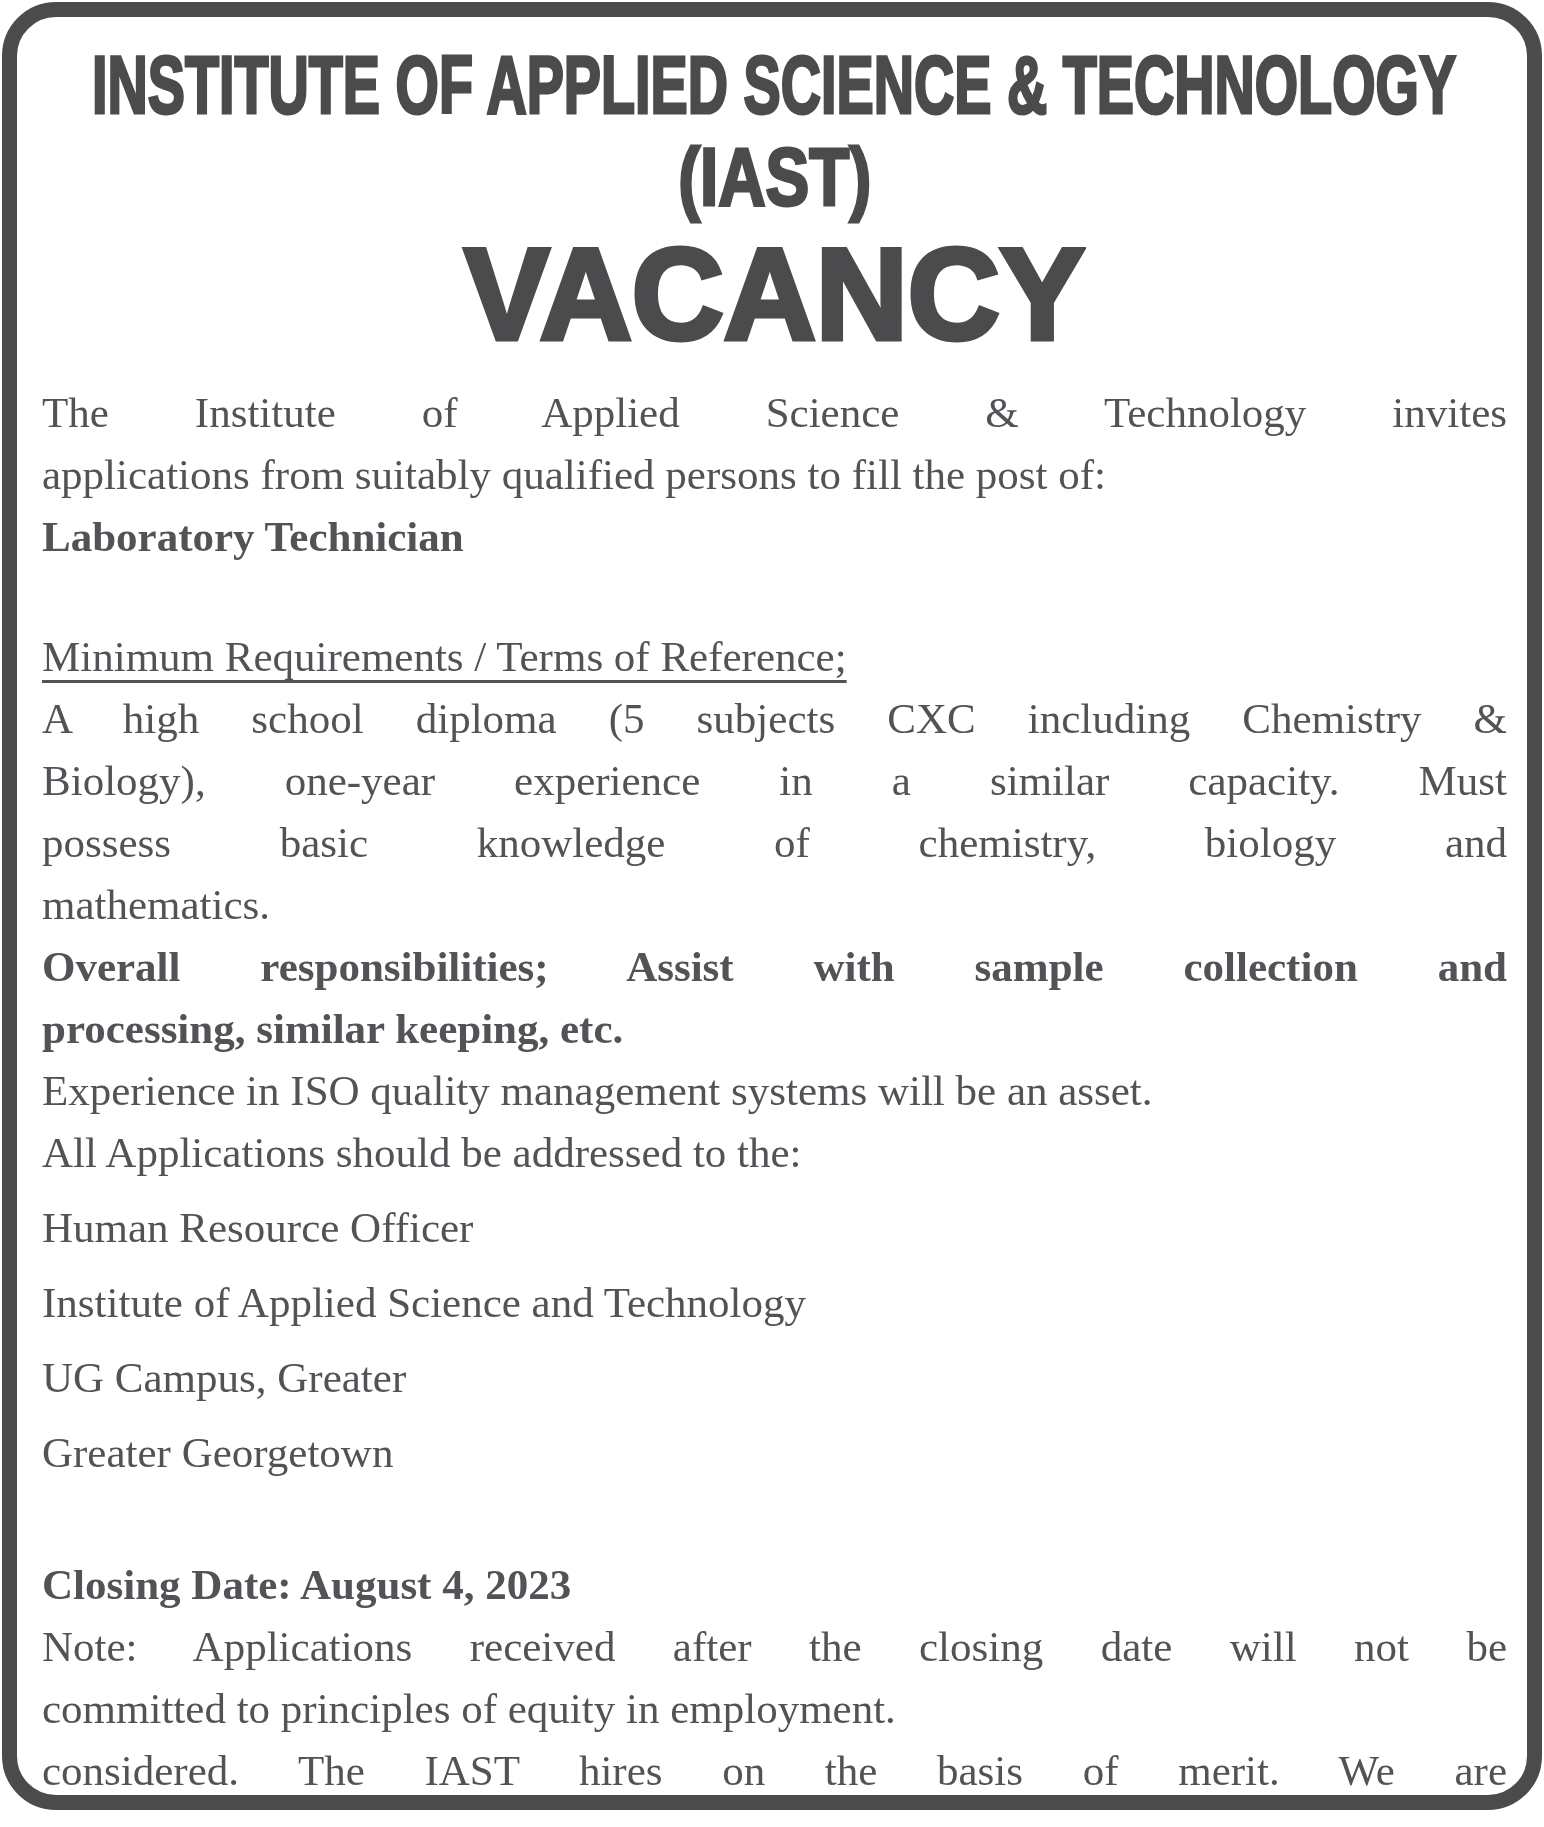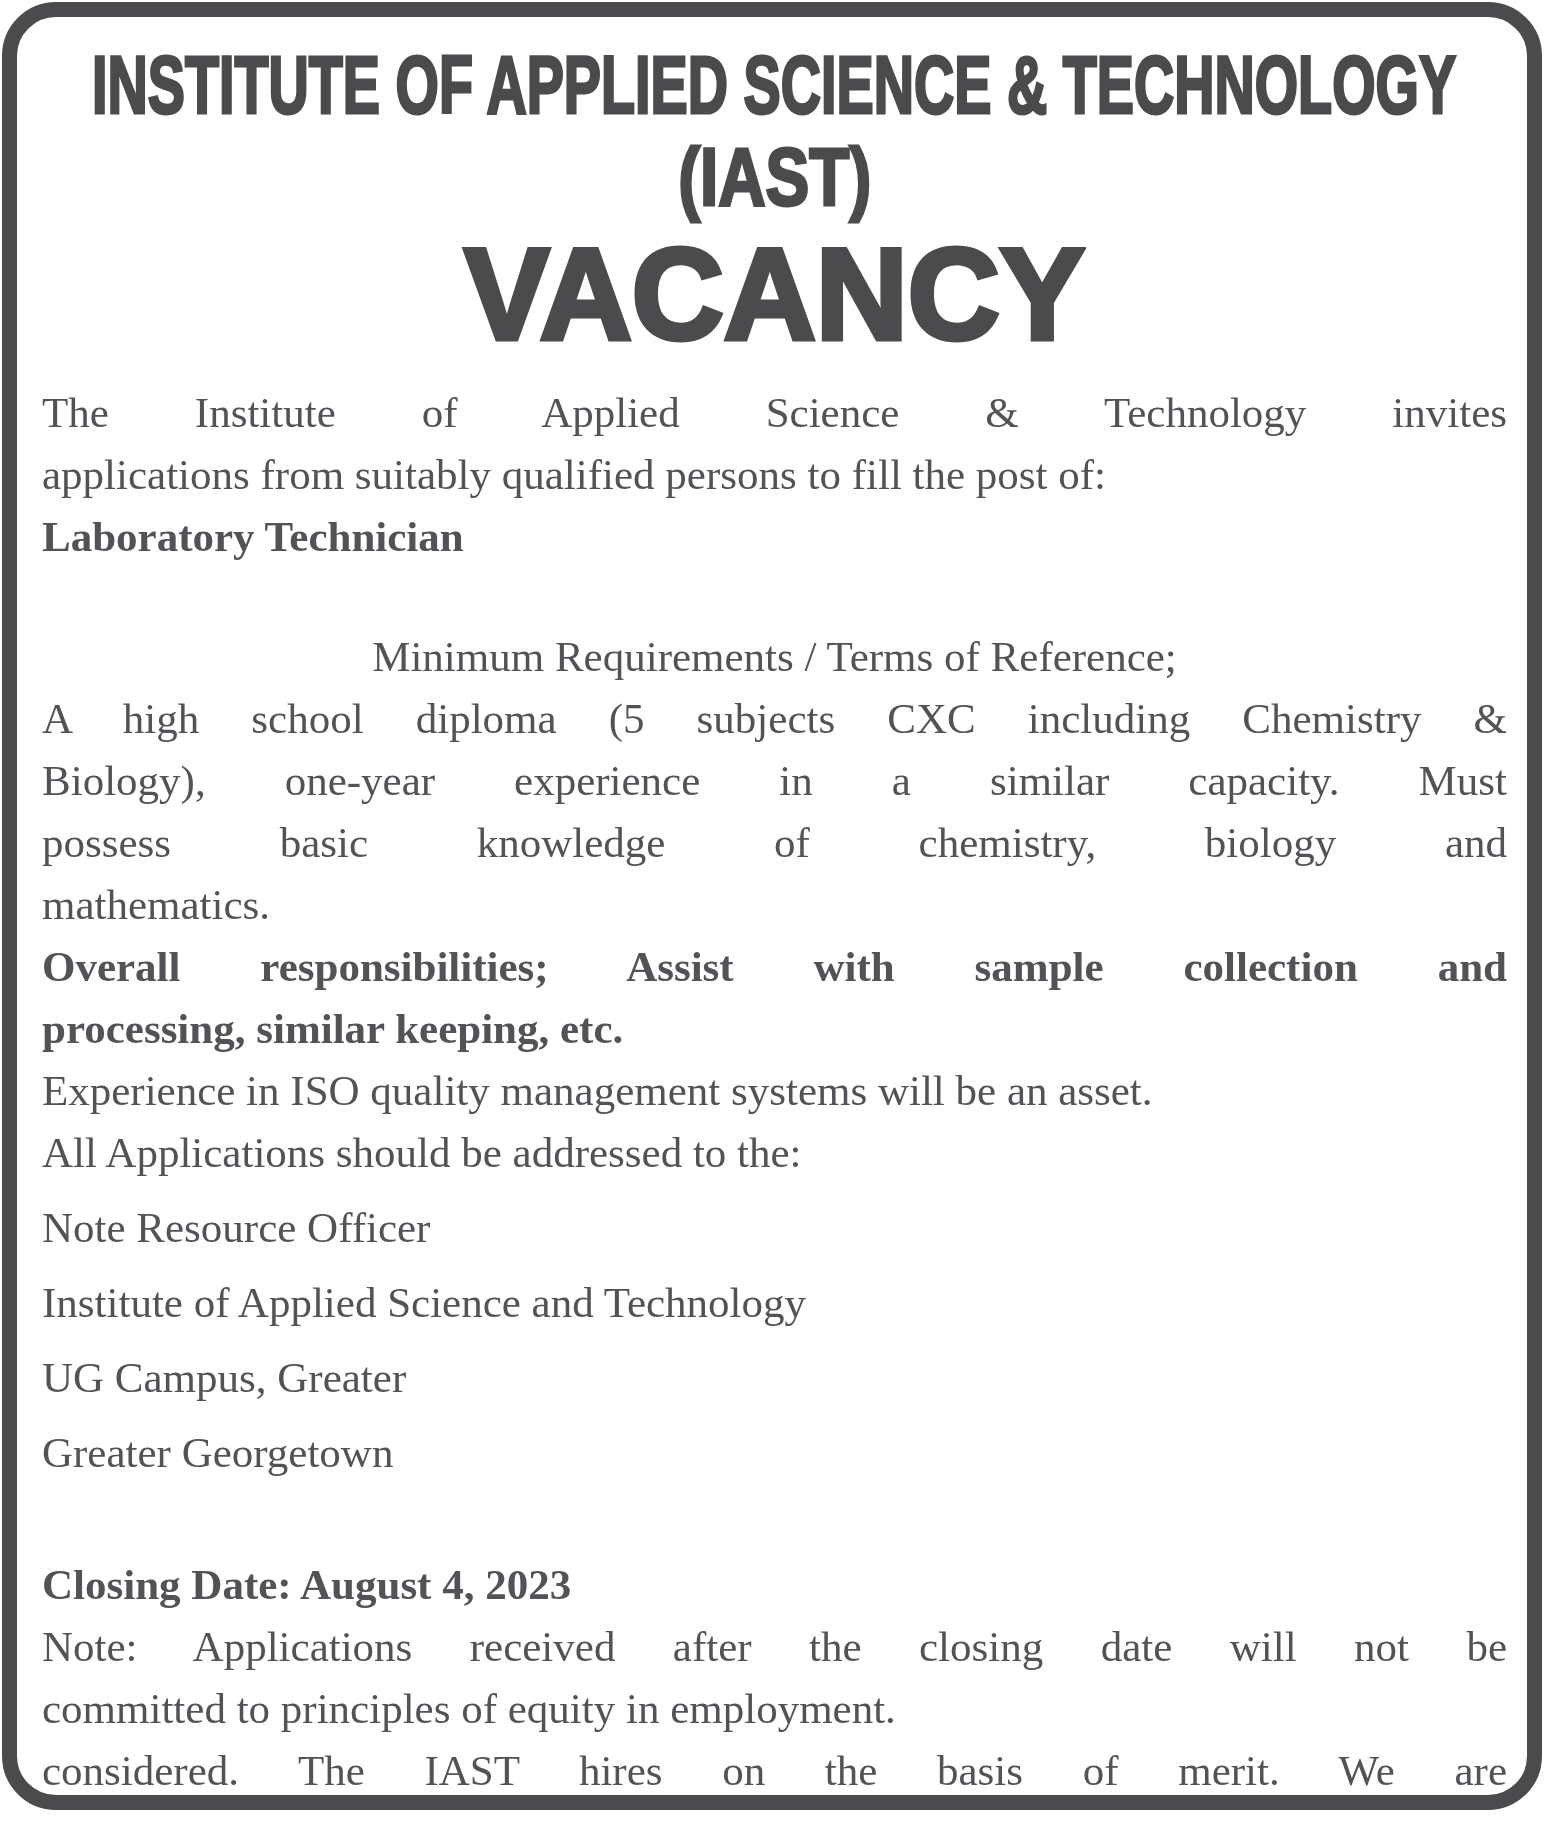--- a/index.html
+++ b/index.html
@@ -61,23 +61,23 @@
   
   #ad-body { margin-top: 20px; }
   .block {
     font-size: 43px;
     line-height: 62px;
     color: var(--body-color);
   }
   .block.bold .line { font-weight: 700; }
   .block.addr { margin-top: 13px; }
   .block.underlined .line {
+    text-decoration: underline;
     text-decoration-thickness: 3px;
     text-underline-offset: 9px;
-    text-align: center;
   }
   .line { text-align: left; }
   .line.j {
     text-align: justify;
     text-align-last: justify;
   }
   .spacer { width: 100%; }
 </style>
 </head>
 <body>
@@ -119,21 +119,21 @@
           <div class="line j">Overall responsibilities; Assist with sample collection and</div>
           <div class="line">processing, similar keeping, etc.</div>
         </div>
         <div class="block">
           <div class="line">Experience in ISO quality management systems will be an asset.</div>
         </div>
         <div class="block">
           <div class="line">All Applications should be addressed to the:</div>
         </div>
         <div class="block addr">
-          <div class="line">Note Resource Officer</div>
+          <div class="line">Human Resource Officer</div>
         </div>
         <div class="block addr">
           <div class="line">Institute of Applied Science and Technology</div>
         </div>
         <div class="block addr">
           <div class="line">UG Campus, Greater</div>
         </div>
         <div class="block addr">
           <div class="line">Greater Georgetown</div>
         </div>

